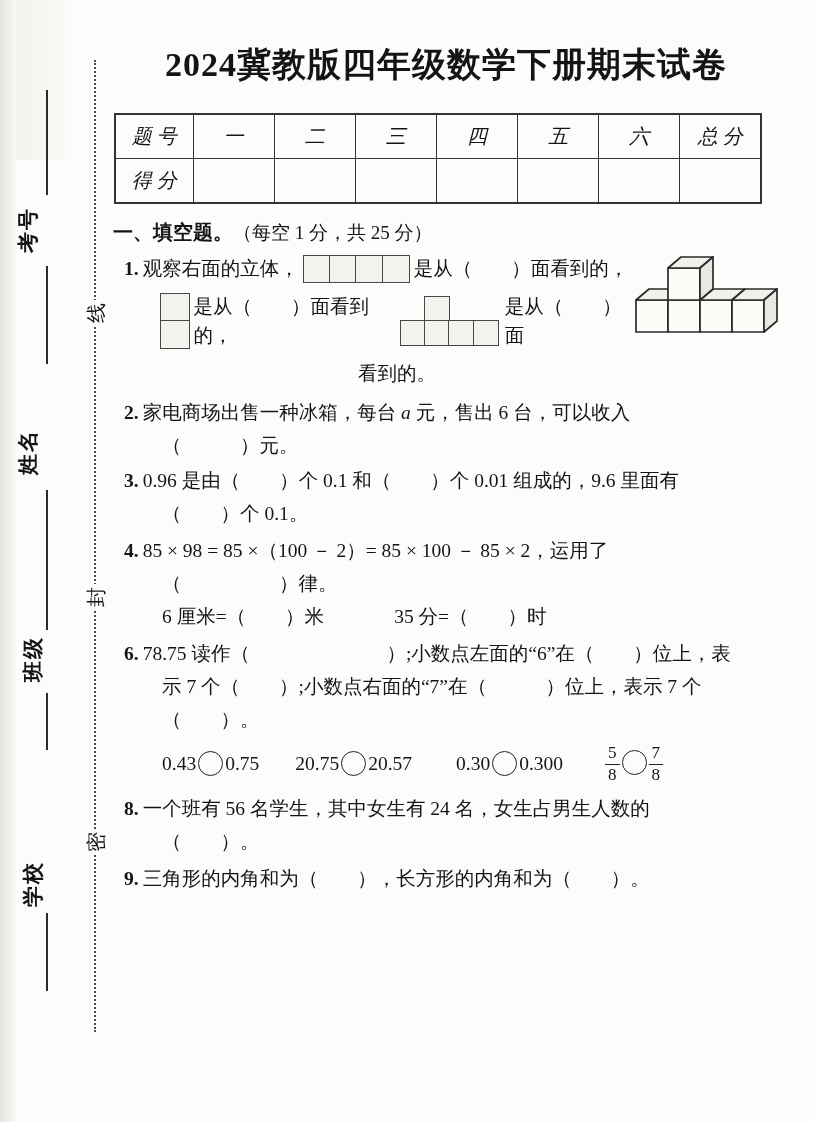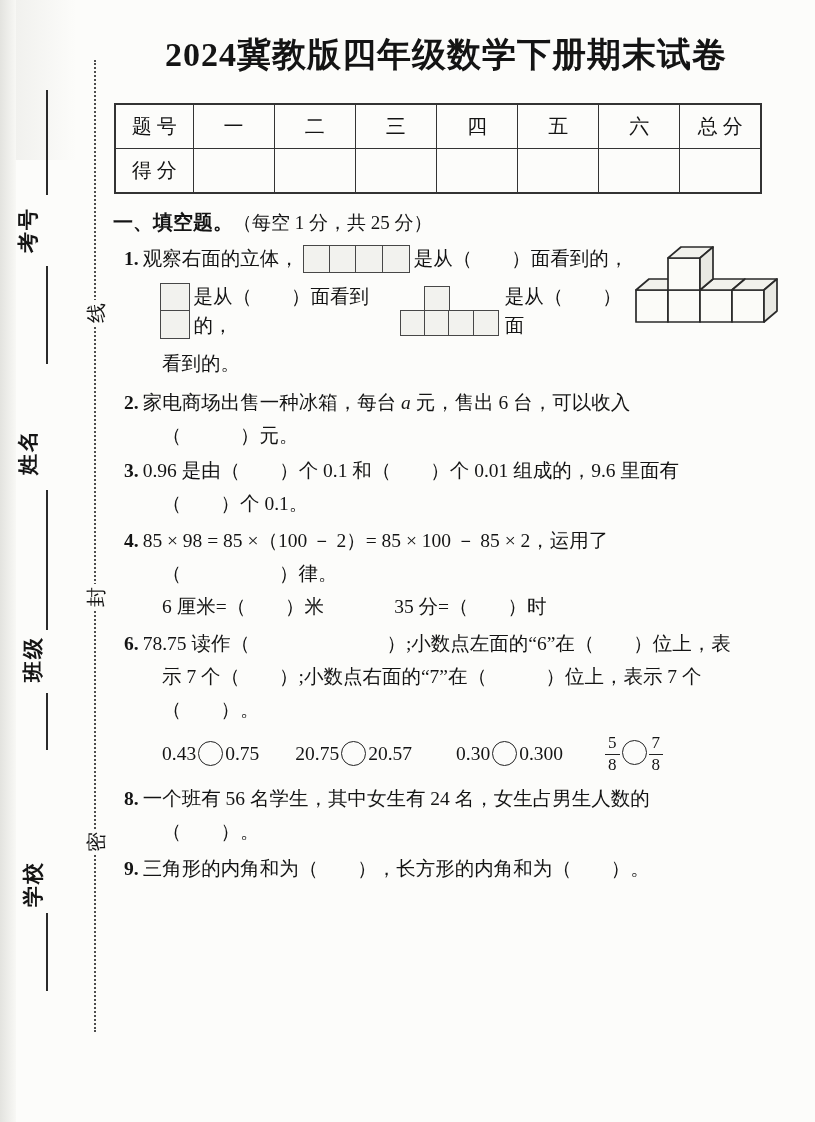--- a/index.html
+++ b/index.html
@@ -32,48 +32,48 @@
   .seal-dotted{position:absolute;left:94px;top:60px;height:972px;
     border-left:2px dotted #4c4c4c;}
   .seal-char{position:absolute;left:83px;width:26px;height:30px;
     text-align:center;font-size:20px;background:#fcfcfa;line-height:30px;
     transform:rotate(-90deg);transform-origin:center;z-index:2;}
   .sc1{top:298px;}
   .sc2{top:582px;}
   .sc3{top:827px;}
 
   
-  .main{position:absolute;left:112px;top:32px;width:668px;}
+  .main{position:absolute;left:112px;top:42px;width:668px;}
   .title{font-size:34px;font-weight:bold;text-align:center;
     letter-spacing:1px;white-space:nowrap;}
   .meta{margin-top:17px;text-align:center;font-size:20px;font-weight:bold;}
   .meta .m2{margin-left:46px;}
 
   table.score{margin-top:25px;width:648px;border-collapse:collapse;
     table-layout:fixed;margin-left:2px;}
   table.score td{border:1.6px solid #333;height:43px;text-align:center;
-    font-size:20px;padding:0;}
+    font-size:20px;padding:0;font-style:italic;}
   table.score{border:2.4px solid #333;}
 
   .section-head{margin-top:15px;font-size:20px;padding-left:1px;}
   .section-head .sh-b{font-weight:bold;}
   .section-head .sh-n{font-size:19px;}
 
   .questions{font-size:19.5px;}
   .ql{line-height:29px;}
   .qfirst{padding-left:12px;}
   .qcont{padding-left:50px;}
   .qno{font-weight:bold;padding-right:4px;}
   .var{font-style:italic;}
 
   
   .q1{position:relative;margin-top:8px;padding-right:148px;}
   .q1l1{display:flex;align-items:center;}
   .q1l2{display:flex;align-items:center;margin-top:9px;}
-  .q1l3{margin-top:9px;}
+  .q1l3{margin-top:9px;text-align:center;}
   .cell{width:26px;height:26px;background:#f2f2ee;border:1.6px solid #474747;
     box-sizing:border-box;}
   .row4{display:flex;margin:0 4px;}
   .row4 .cell{width:28px;height:28px;}
   .row4 .cell + .cell{margin-left:-1.6px;}
   .stack2{display:flex;flex-direction:column;margin-right:4px;margin-left:1px;}
   .stack2 .cell{width:30px;height:29px;}
   .stack2 .cell + .cell{margin-top:-1.6px;}
   .tee{display:flex;flex-direction:column;margin:0 6px;}
   .tee .trow{display:flex;}

